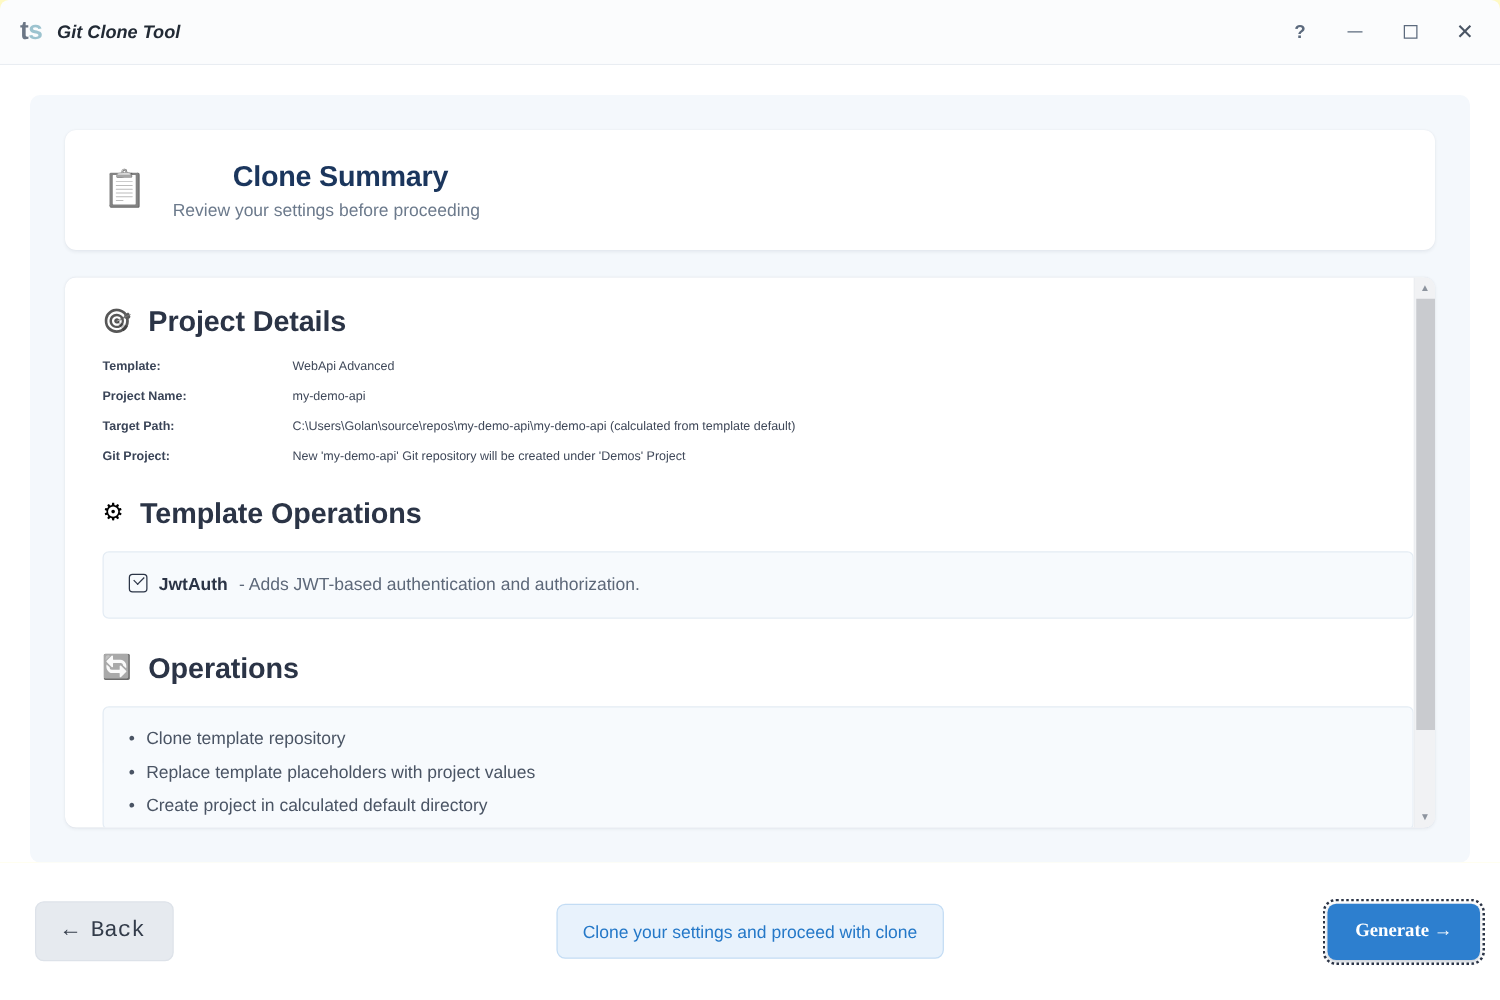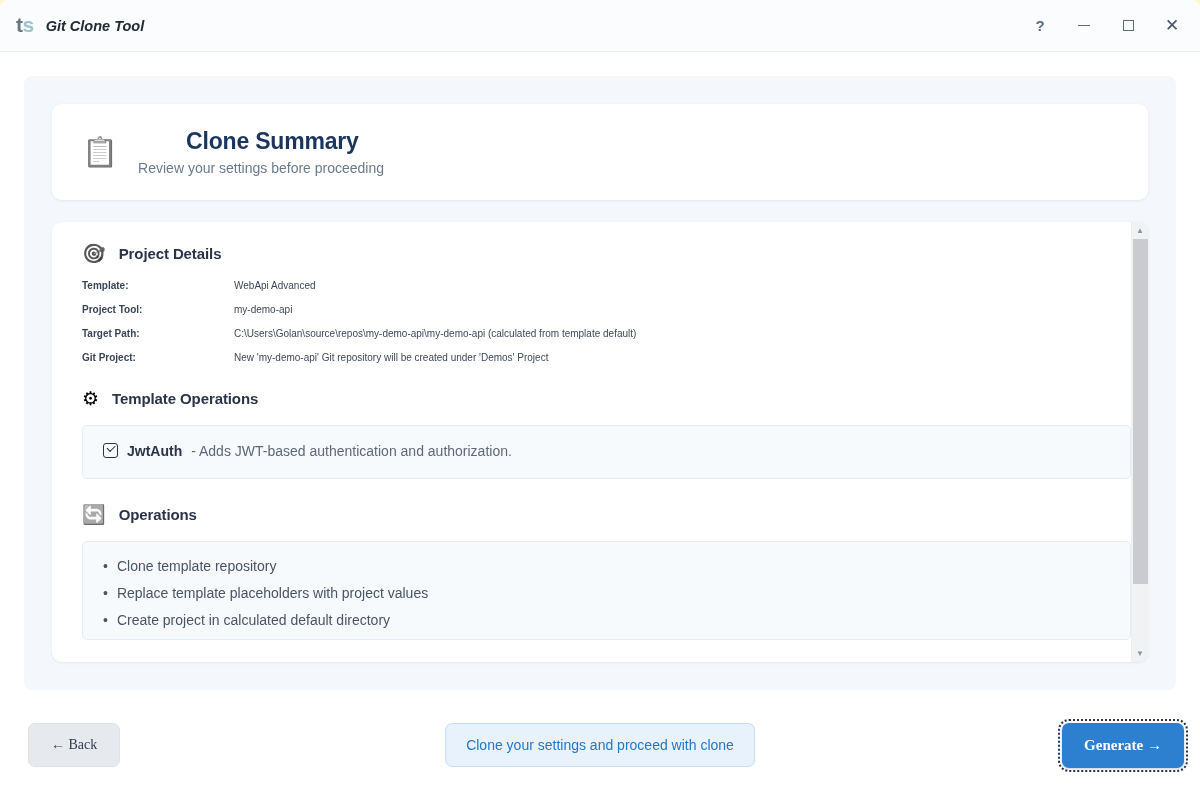--- a/index.html
+++ b/index.html
@@ -130,21 +130,21 @@
 
   
   .section-head {
     display: flex;
     align-items: center;
     gap: 13px;
     margin-bottom: 17px;
   }
   .section-head .sec-icon { font-size: 19px; line-height: 1; filter: grayscale(1); }
   .section-head .sec-title {
-    font-size: 15px;
+    font-size: 23px;
     font-weight: bold;
     color: #2b3446;
     letter-spacing: -0.1px;
   }
 
   
   #detail-rows { margin-bottom: 26px; }
   .detail-row {
     display: flex;
     align-items: flex-start;
@@ -243,23 +243,23 @@
     display: flex;
     align-items: center;
     padding: 0 28px;
     position: relative;
   }
   #back-button {
     background: #e6eaef;
     border: 1px solid #dde2e9;
     border-radius: 7px;
     color: #333c4a;
-    font-size: 14px;
+    font-size: 18px;
     padding: 13px 22px;
-    font-family: Liberation Serif, serif;
+    font-family: Liberation Mono, monospace;
     text-align: center;
   }
   #status-pill {
     position: absolute;
     left: 50%;
     transform: translateX(-50%);
     background: #e8f2fc;
     border: 1px solid #c3dcf4;
     border-radius: 7px;
     color: #2478c8;
@@ -320,21 +320,21 @@
           <div class="section-head">
             <span class="sec-icon">🎯</span>
             <span class="sec-title">Project Details</span>
           </div>
           <div id="detail-rows">
             <div class="detail-row">
               <span class="detail-label">Template:</span>
               <span class="detail-value">WebApi Advanced</span>
             </div>
             <div class="detail-row">
-              <span class="detail-label">Project Tool:</span>
+              <span class="detail-label">Project Name:</span>
               <span class="detail-value">my-demo-api</span>
             </div>
             <div class="detail-row">
               <span class="detail-label">Target Path:</span>
               <span class="detail-value">C:\Users\Golan\source\repos\my-demo-api\my-demo-api (calculated from template default)</span>
             </div>
             <div class="detail-row">
               <span class="detail-label">Git Project:</span>
               <span class="detail-value">New 'my-demo-api' Git repository will be created under 'Demos' Project</span>
             </div>

